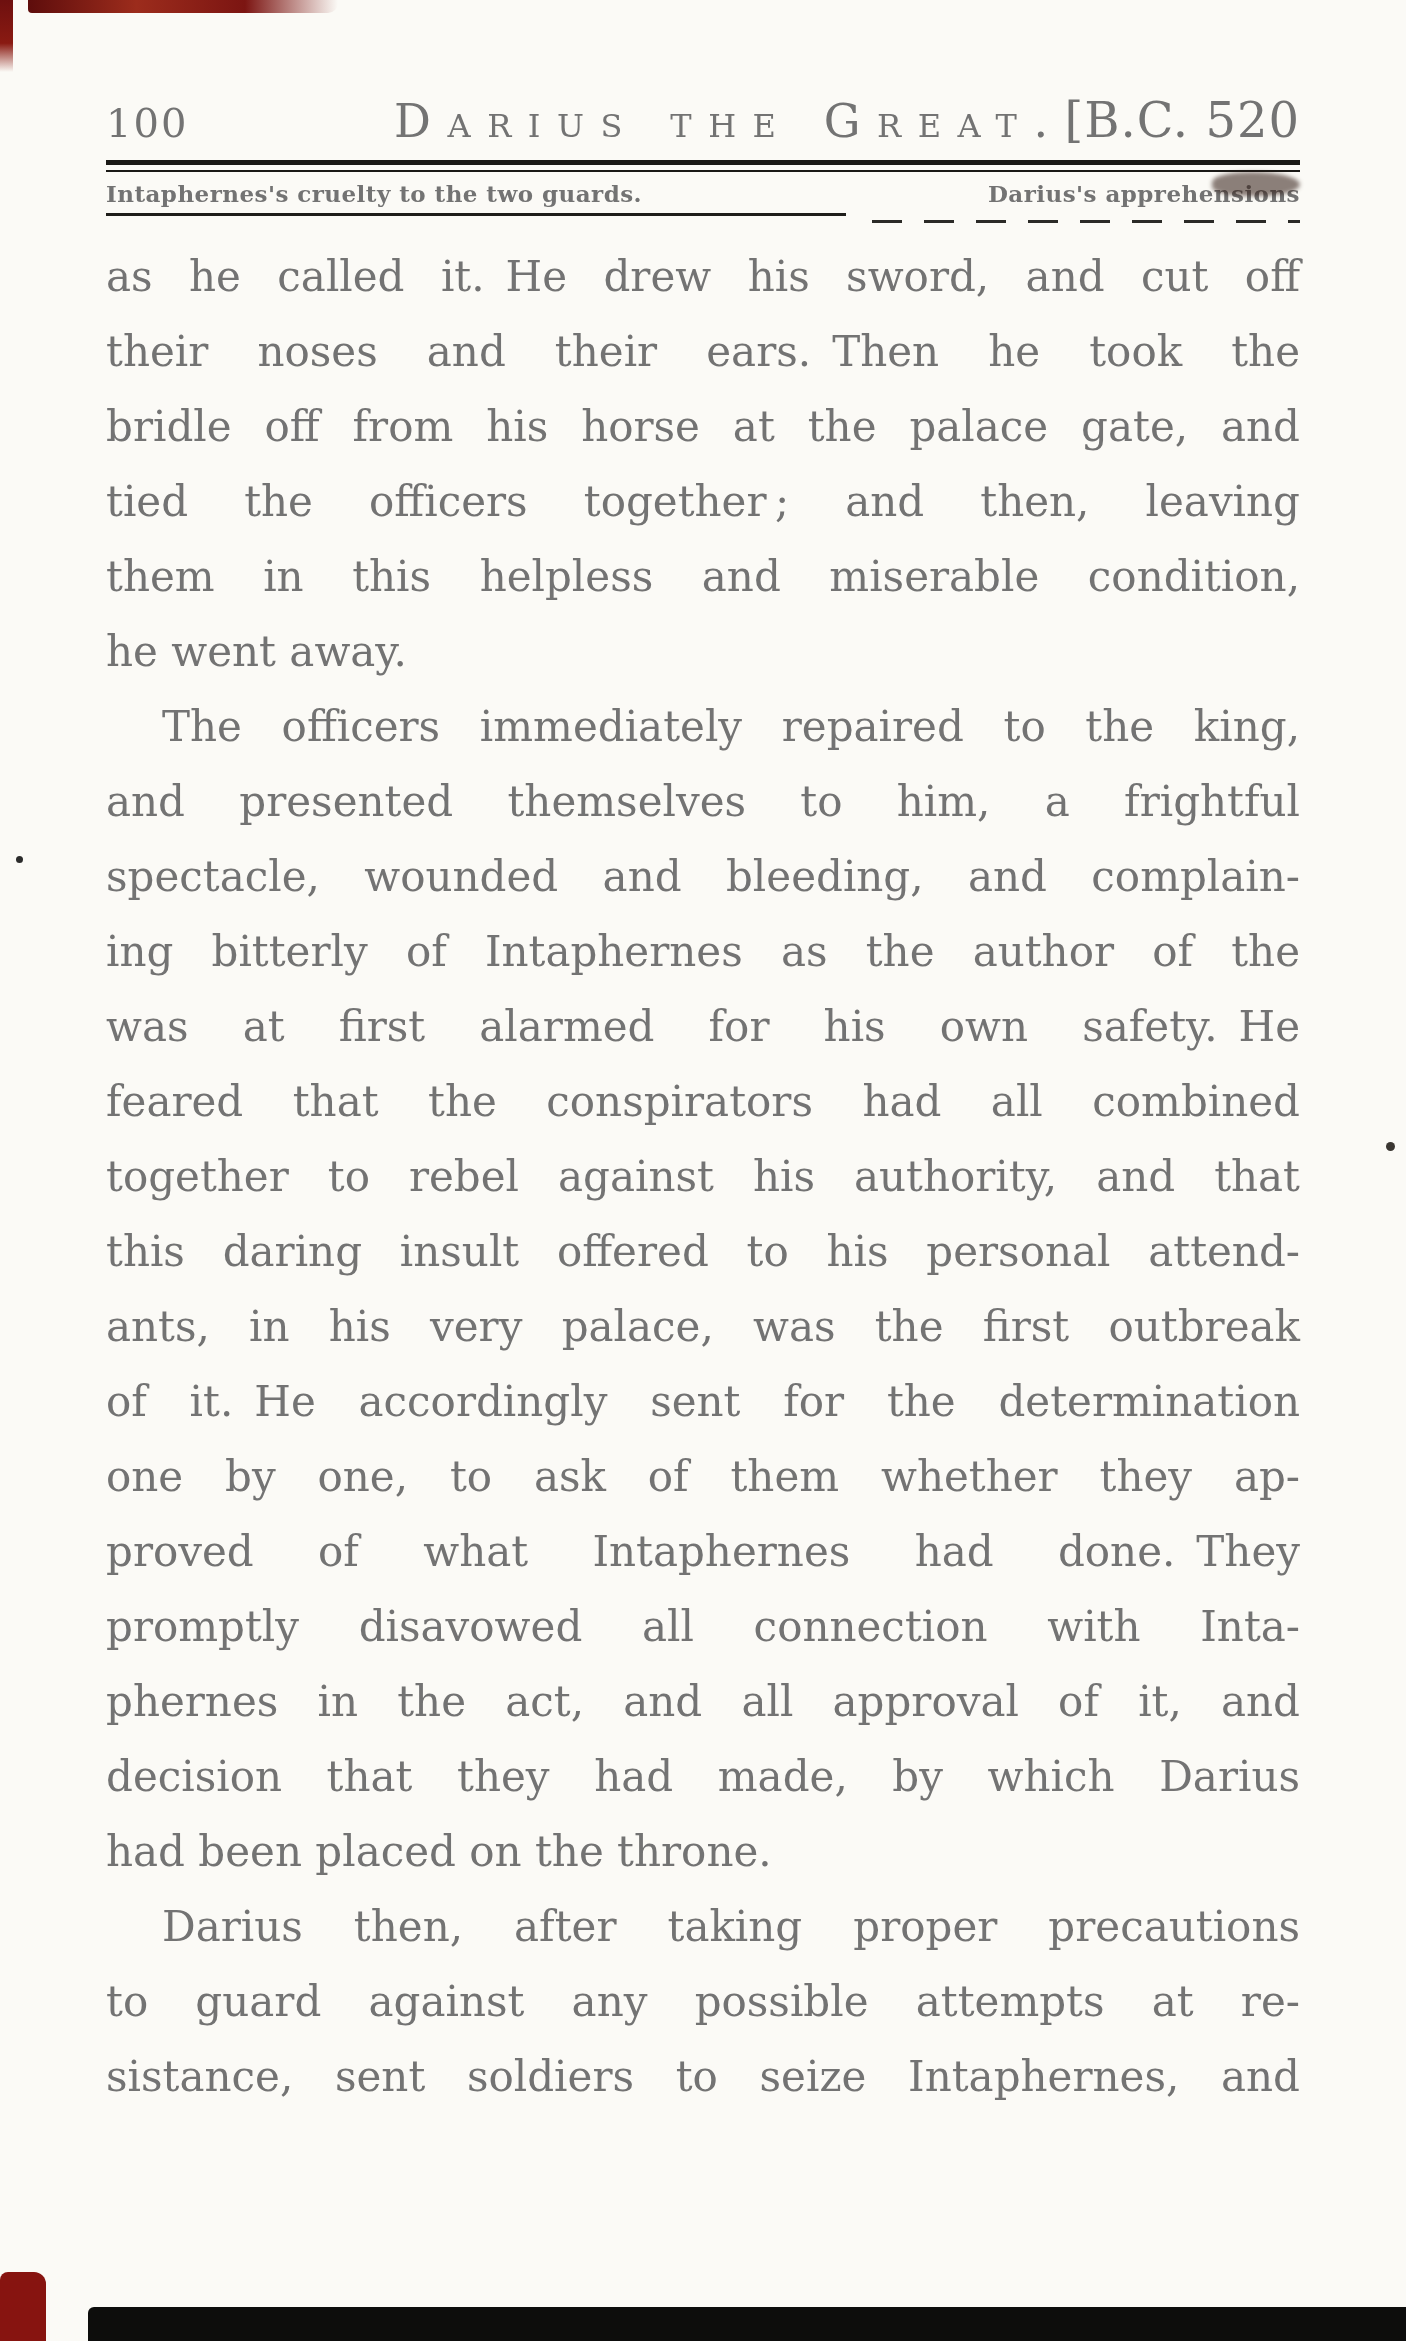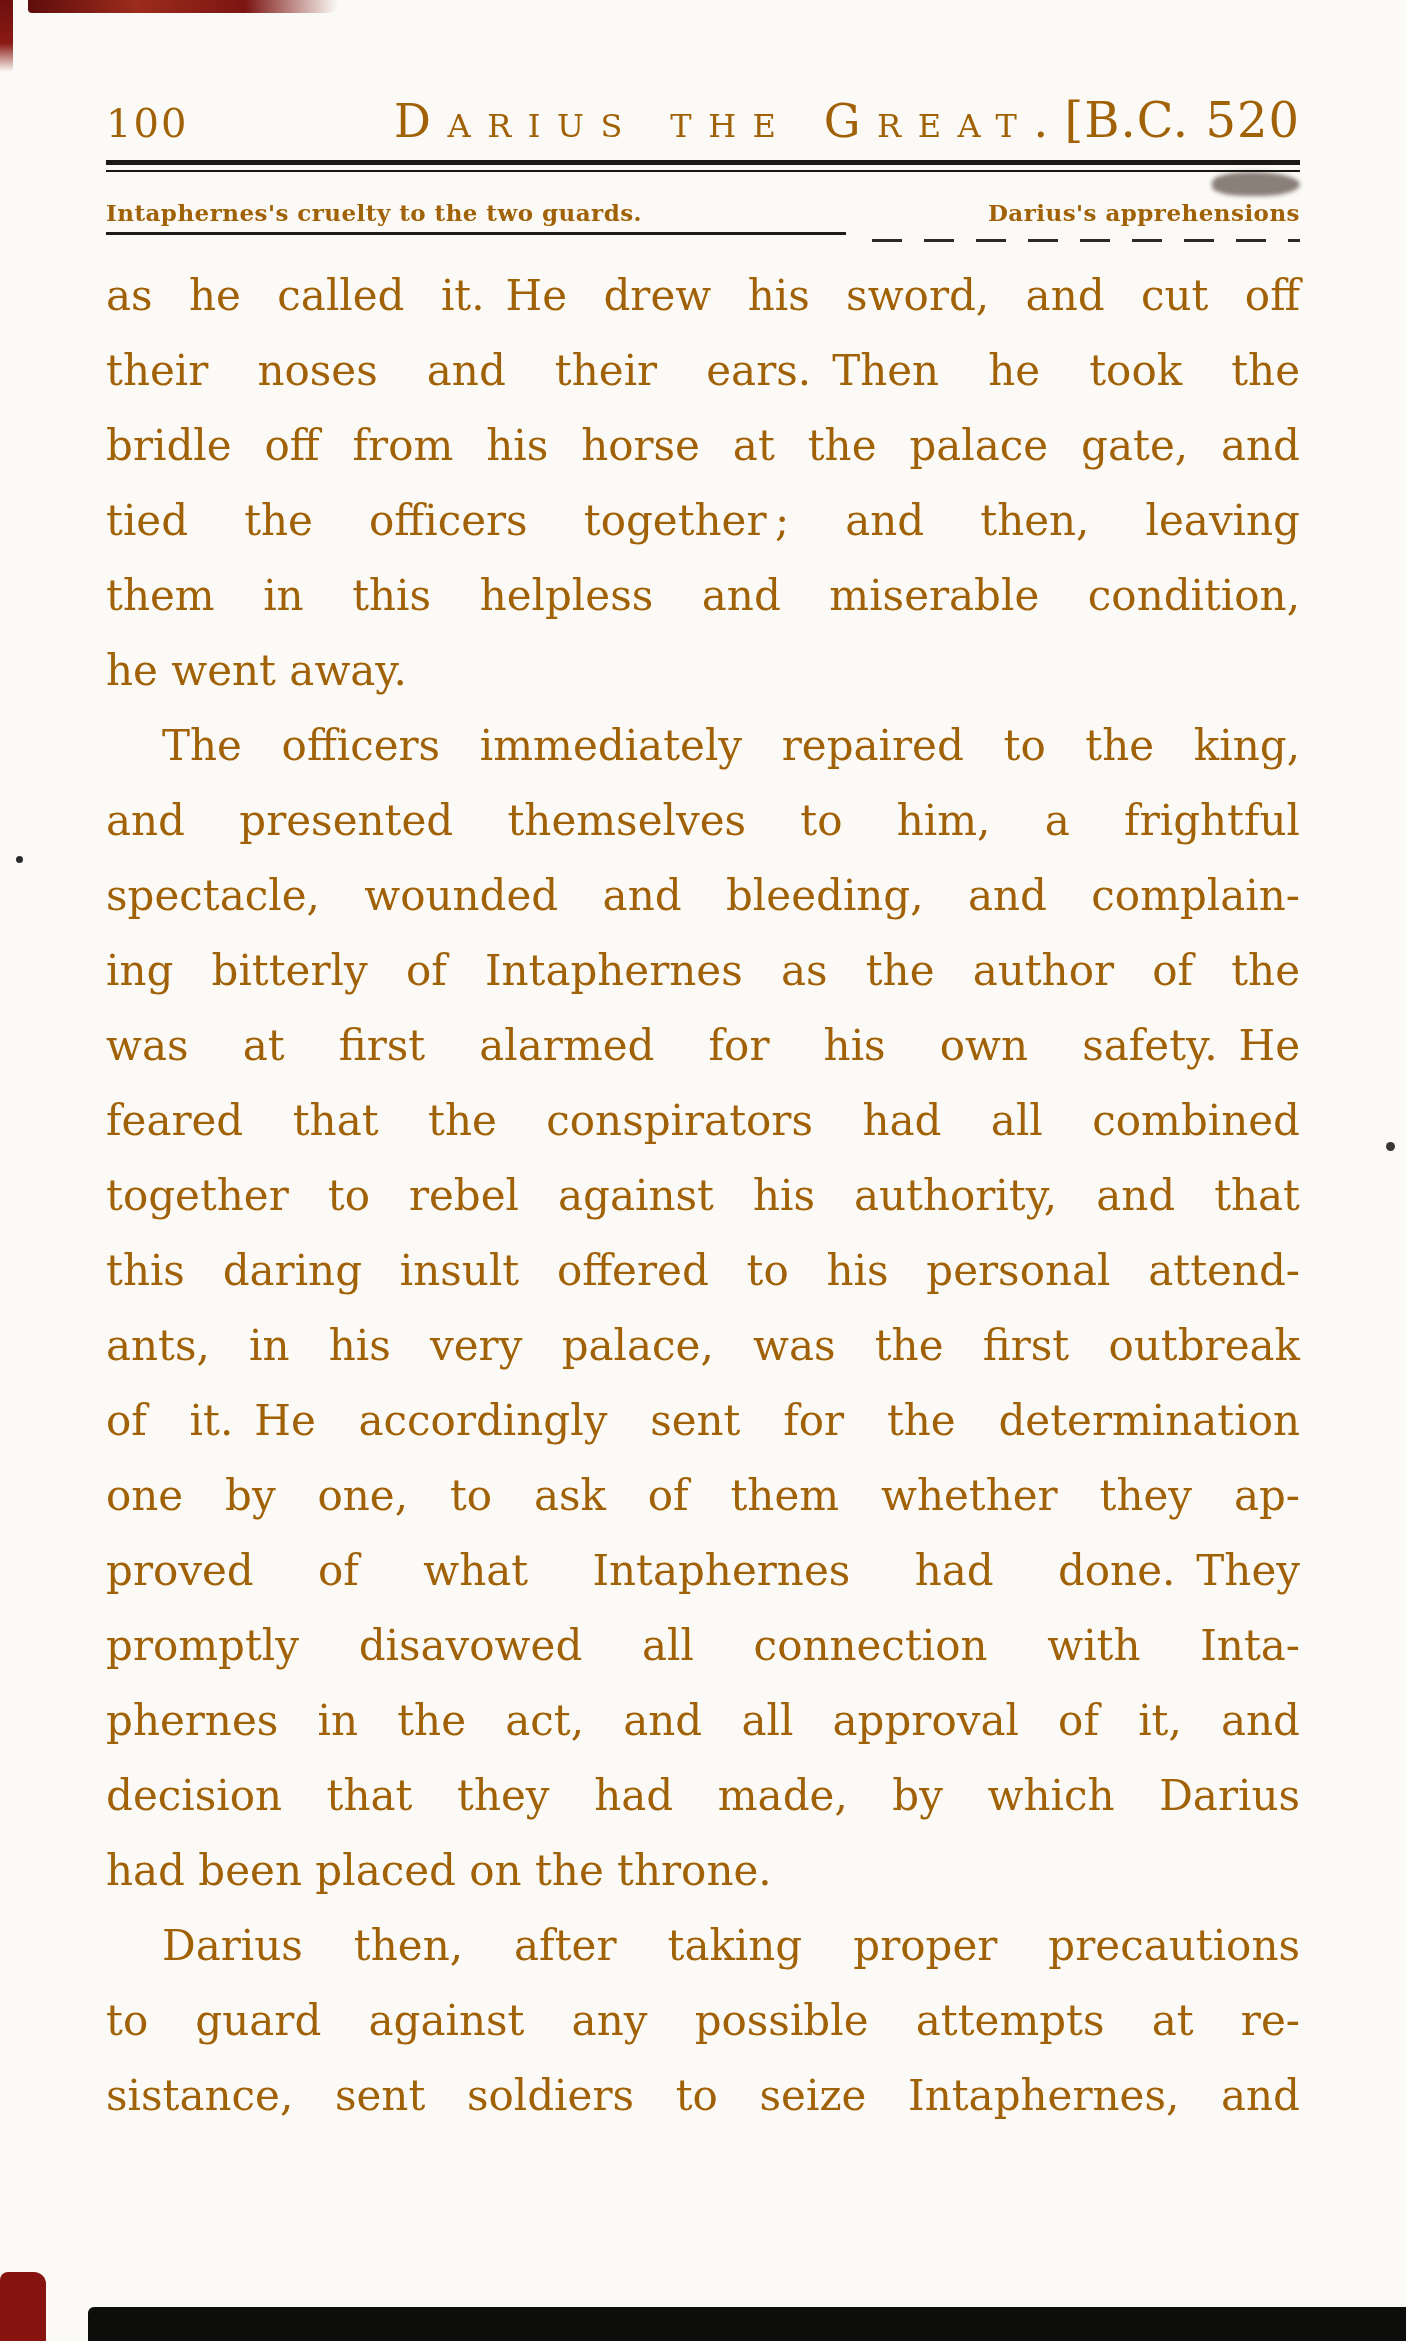--- a/index.html
+++ b/index.html
@@ -3,21 +3,21 @@
 <meta charset="utf-8">
 <style>
   html, body { margin: 0; padding: 0; background: #e8e6e1; }
   .page {
     position: relative;
     width: 1406px;
     height: 2341px;
     background: #fbfaf6;
     overflow: hidden;
     font-family: "DejaVu Serif", "Liberation Serif", serif;
-    color: #a16207;
+    color: #737373;
   }
   .content {
     position: absolute;
     left: 106px;
     top: 0;
     width: 1194px;
   }
   .header-row {
     display: flex;
     align-items: baseline;
@@ -37,21 +37,21 @@
   }
   .date {
     font-size: 48px;
     letter-spacing: 1px;
   }
   .rule-a { height: 5px; background: #1a1916; margin-top: 12px; }
   .rule-b { height: 2px; background: #1a1916; margin-top: 5px; }
   .running-heads {
     display: flex;
     justify-content: space-between;
-    margin-top: 27px;
+    margin-top: 8px;
     font-size: 23px;
     font-weight: 700;
     letter-spacing: 0.02em;
   }
   .rule2 {
     display: flex;
     align-items: flex-start;
     margin-top: 6px;
     height: 12px;
   }

